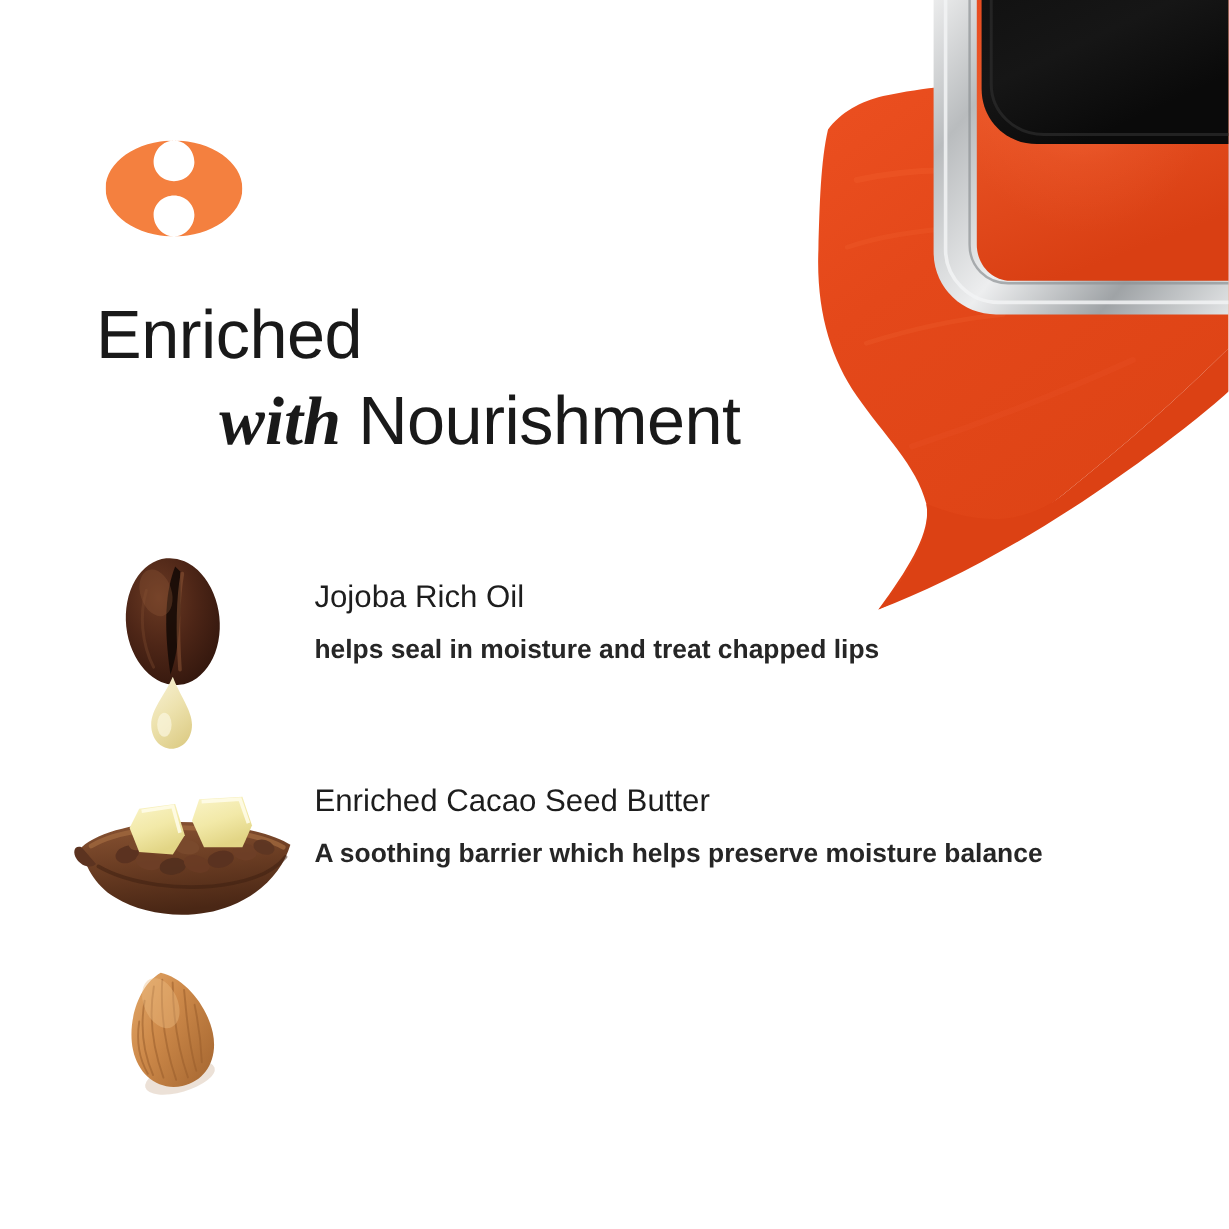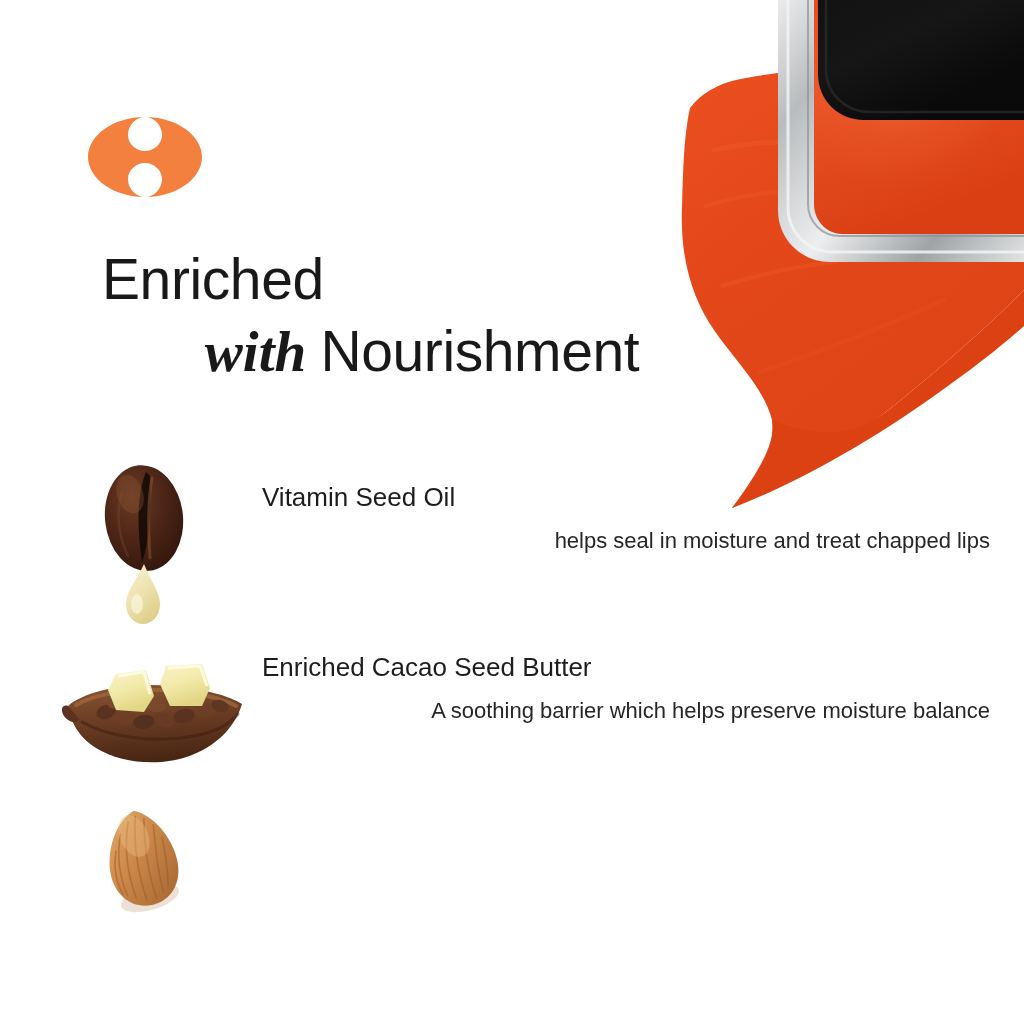--- a/index.html
+++ b/index.html
@@ -45,21 +45,21 @@
     left: 88px;
     top: 117px;
     width: 114px;
     height: 80px;
   }
   .logo-mark svg { display: block; width: 100%; height: 100%; }
 
   
   .headline {
     position: absolute;
-    left: 102px;
+    left: 80px;
     top: 243px;
     width: 640px;
   }
   .headline-line {
     color: #191919;
     font-size: 57px;
     line-height: 72px;
     letter-spacing: -0.4px;
     white-space: nowrap;
   }
@@ -109,24 +109,23 @@
     color: #1d1d1d;
     font-size: 26px;
     line-height: 34px;
     font-weight: 400;
     white-space: nowrap;
   }
   .ingredient-desc {
     color: #262626;
     font-size: 22px;
     line-height: 30px;
-    font-weight: 400;
+    font-weight: 700;
     margin-top: 12px;
     white-space: nowrap;
-    text-align: right;
   }
 
   
   .fig-jojoba svg { left: 32px; top: 6px; }
   .fig-cacao  svg { left: 0px;  top: 38px; }
   .fig-almond svg { left: 26px; top: 10px; }
 </style>
 </head>
 <body>
 
@@ -276,21 +275,21 @@
 
           <path d="M 52 106
                    C 58 122, 68 134, 68 146
                    C 68 158, 60 166, 51 166
                    C 42 166, 34 158, 34 146
                    C 34 133, 45 122, 52 106 Z" fill="url(#dropGrad)"></path>
           <ellipse cx="45" cy="146" rx="6" ry="10" fill="#FBF6DF" opacity="0.7"></ellipse>
         </svg>
       </div>
       <div class="ingredient-text">
-        <div class="ingredient-name">Vitamin Seed Oil</div>
+        <div class="ingredient-name">Jojoba Rich Oil</div>
         <div class="ingredient-desc">helps seal in moisture and treat chapped lips</div>
       </div>
     </div>
 
     <div class="ingredient-row">
       <div class="ingredient-figure fig-cacao">
         <svg width="190" height="110" viewBox="0 0 190 110">
           <defs>
             <linearGradient id="podGrad" x1="0" y1="0" x2="0.2" y2="1">
               <stop offset="0%" stop-color="#8A5433"></stop>

